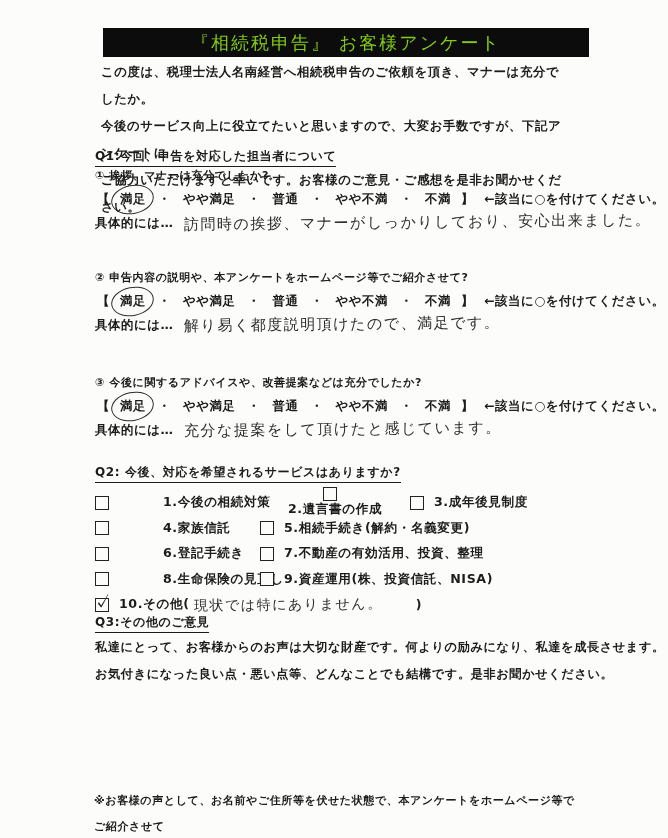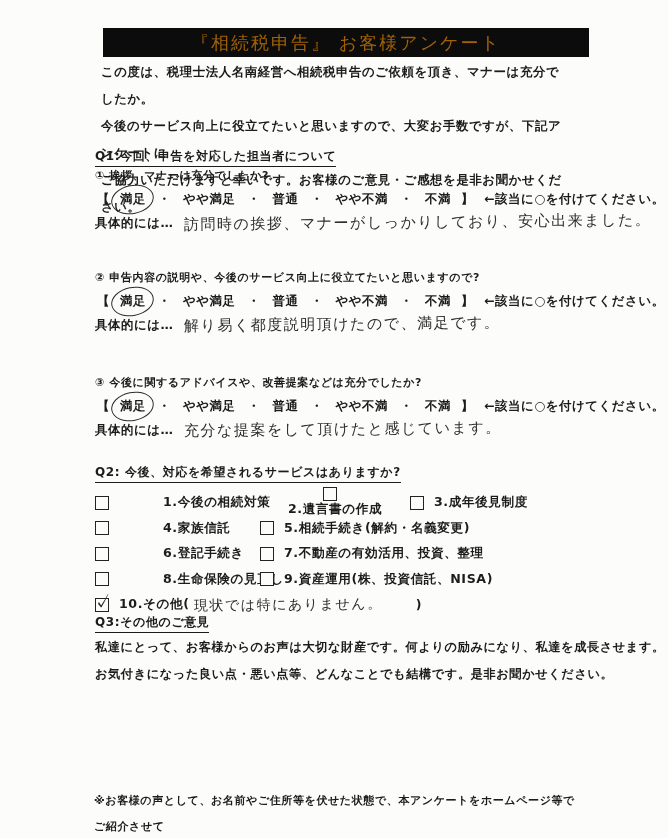--- a/index.html
+++ b/index.html
@@ -9,21 +9,21 @@
     background:#fcfcfa;
     font-family:"DejaVu Sans",sans-serif;
     color:#1c1c1c;
     overflow:hidden;
     margin:0 auto;
     box-shadow:0 0 4px rgba(0,0,0,.25);
   }
   
   .title-bar{
     position:absolute;left:103px;top:28px;width:486px;height:29px;
-    background:#0c0c0c;color:#a16207;
+    background:#0c0c0c;color:#84cc16;
     display:flex;align-items:center;justify-content:center;
     font-family:"DejaVu Serif",serif;
     font-size:18px;letter-spacing:2px;font-weight:500;
   }
   
   .printed{font-weight:700;letter-spacing:.6px;}
   .intro{
     position:absolute;left:101px;top:58px;width:470px;
     font-size:12.4px;line-height:27px;
   }
@@ -112,21 +112,21 @@
       <span class="bracket">【</span><span class="opt-word circled">満足</span><span class="sep">・</span><span class="opt-word">やや満足</span><span class="sep">・</span><span class="opt-word">普通</span><span class="sep">・</span><span class="opt-word">やや不満</span><span class="sep">・</span><span class="opt-word">不満</span><span class="bracket">】</span><span class="opt-note">←該当に○を付けてください。</span>
     </div>
     <div class="detail-line printed">
       <span>具体的には…</span><span class="hw hw-inline">訪問時の挨拶、マナーがしっかりしており、安心出来ました。</span>
     </div>
   </div>
 
   <div class="q-block" style="top:270px">
     <div class="q-line printed">
       <span>②</span>
-      <span>申告内容の説明や、今後のサービス向上に役立てたいと思いますので?</span>
+      <span>申告内容の説明や、本アンケートをホームページ等でご紹介させて?</span>
     </div>
     <div class="opt-line printed">
       <span class="bracket">【</span><span class="opt-word circled">満足</span><span class="sep">・</span><span class="opt-word">やや満足</span><span class="sep">・</span><span class="opt-word">普通</span><span class="sep">・</span><span class="opt-word">やや不満</span><span class="sep">・</span><span class="opt-word">不満</span><span class="bracket">】</span><span class="opt-note">←該当に○を付けてください。</span>
     </div>
     <div class="detail-line printed">
       <span>具体的には…</span><span class="hw hw-inline">解り易く都度説明頂けたので、満足です。</span>
     </div>
   </div>
 
   <div class="q-block" style="top:375px">

